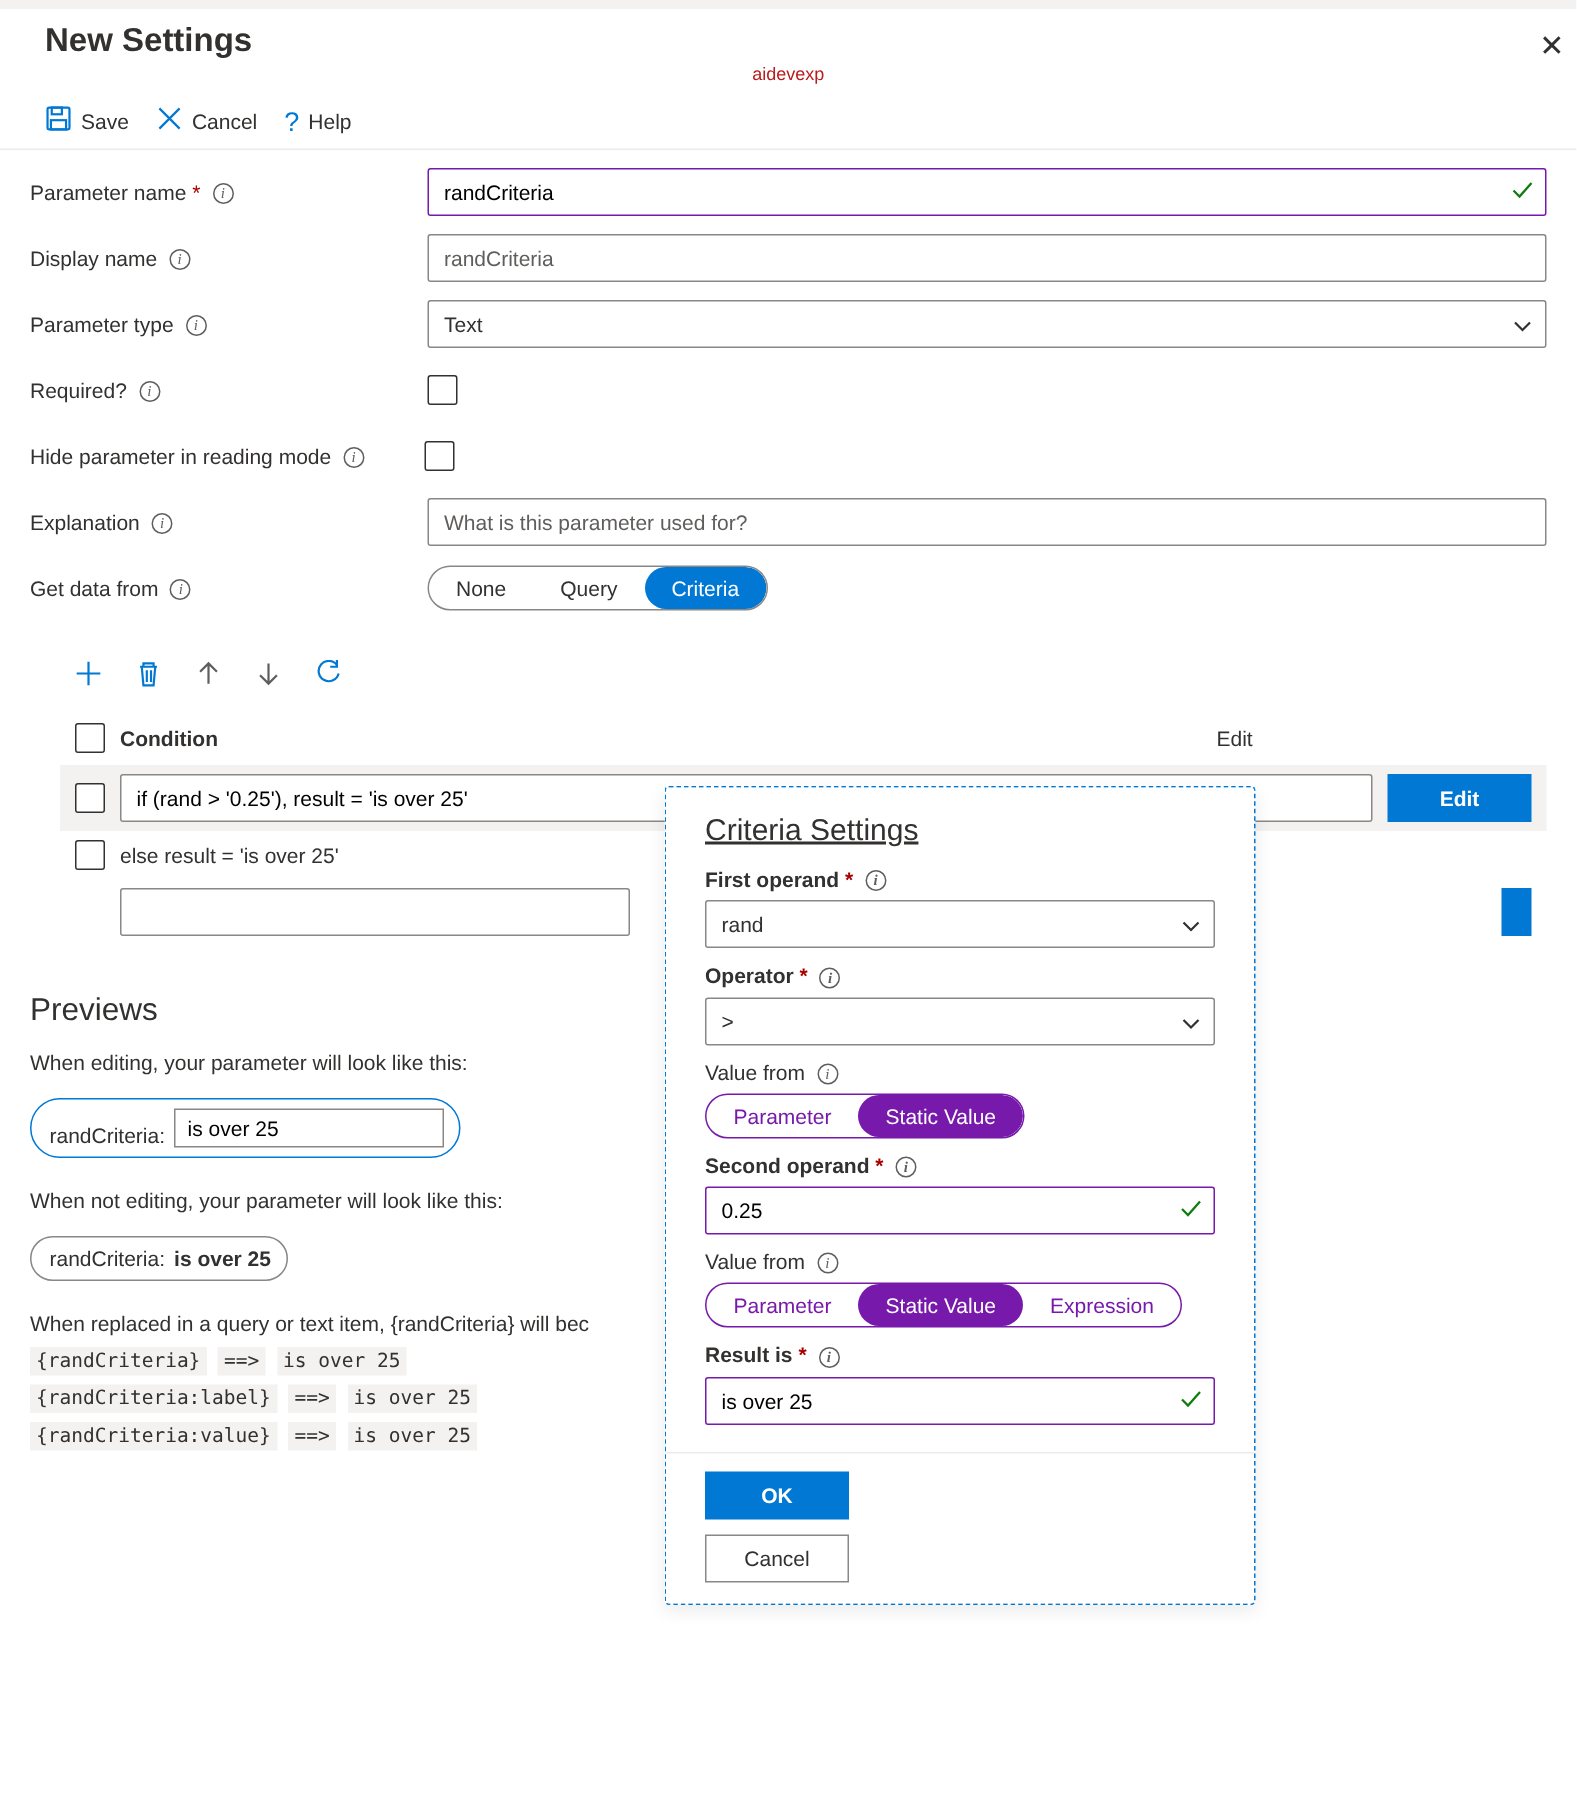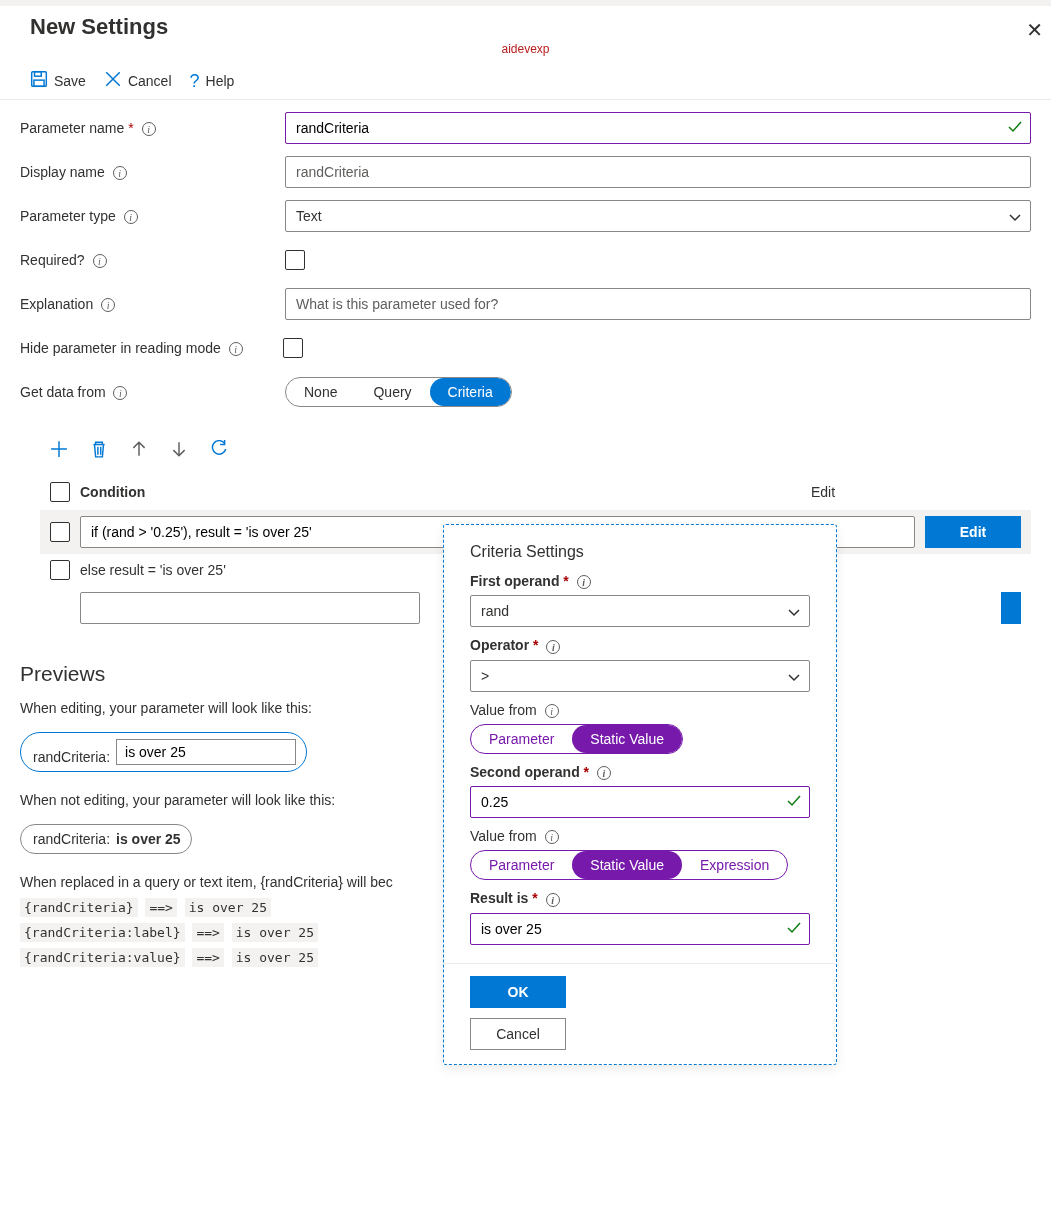--- a/index.html
+++ b/index.html
@@ -260,23 +260,24 @@
     top: 524px;
     left: 443px;
     width: 394px;
     background: #fff;
     border: 1px dashed #0078d4;
     border-radius: 3px;
     padding: 18px 26px 14px 26px;
     box-shadow: 0 4px 12px rgba(0,0,0,.08);
   }
   .popup h3 {
-    font-size: 16px;
+    font-size: 20px;
     font-weight: 400;
     margin: 0 0 12px 0;
+    text-decoration: underline;
   }
   .popup-label {
     font-size: 14px;
     font-weight: 600;
     margin: 10px 0 6px 0;
     display: block;
   }
   .popup-label.normal { font-weight: 400; }
   .popup .form-input, .popup .form-select { width: 100%; }
   .popup .select-wrap, .popup .valid-wrap { width: 100%; }
@@ -375,32 +376,32 @@
   <div class="form-row">
     <div class="form-label">
       <span>Required?</span>
       <span class="info-icon">i</span>
     </div>
     <div class="checkbox"></div>
   </div>
 
   <div class="form-row">
     <div class="form-label">
+      <span>Hide parameter in reading mode</span>
+      <span class="info-icon">i</span>
+    </div>
+    <div class="checkbox" style="margin-left:-2px;"></div>
+  </div>
+
+  <div class="form-row">
+    <div class="form-label">
       <span>Explanation</span>
       <span class="info-icon">i</span>
     </div>
     <input class="form-input" placeholder="What is this parameter used for?" style="">
-  </div>
-
-  <div class="form-row">
-    <div class="form-label">
-      <span>Hide parameter in reading mode</span>
-      <span class="info-icon">i</span>
-    </div>
-    <div class="checkbox" style="margin-left:-2px;"></div>
   </div>
 
   <div class="form-row">
     <div class="form-label">
       <span>Get data from</span>
       <span class="info-icon">i</span>
     </div>
     <div class="pill-group">
       <div class="pill">None</div>
       <div class="pill">Query</div>

